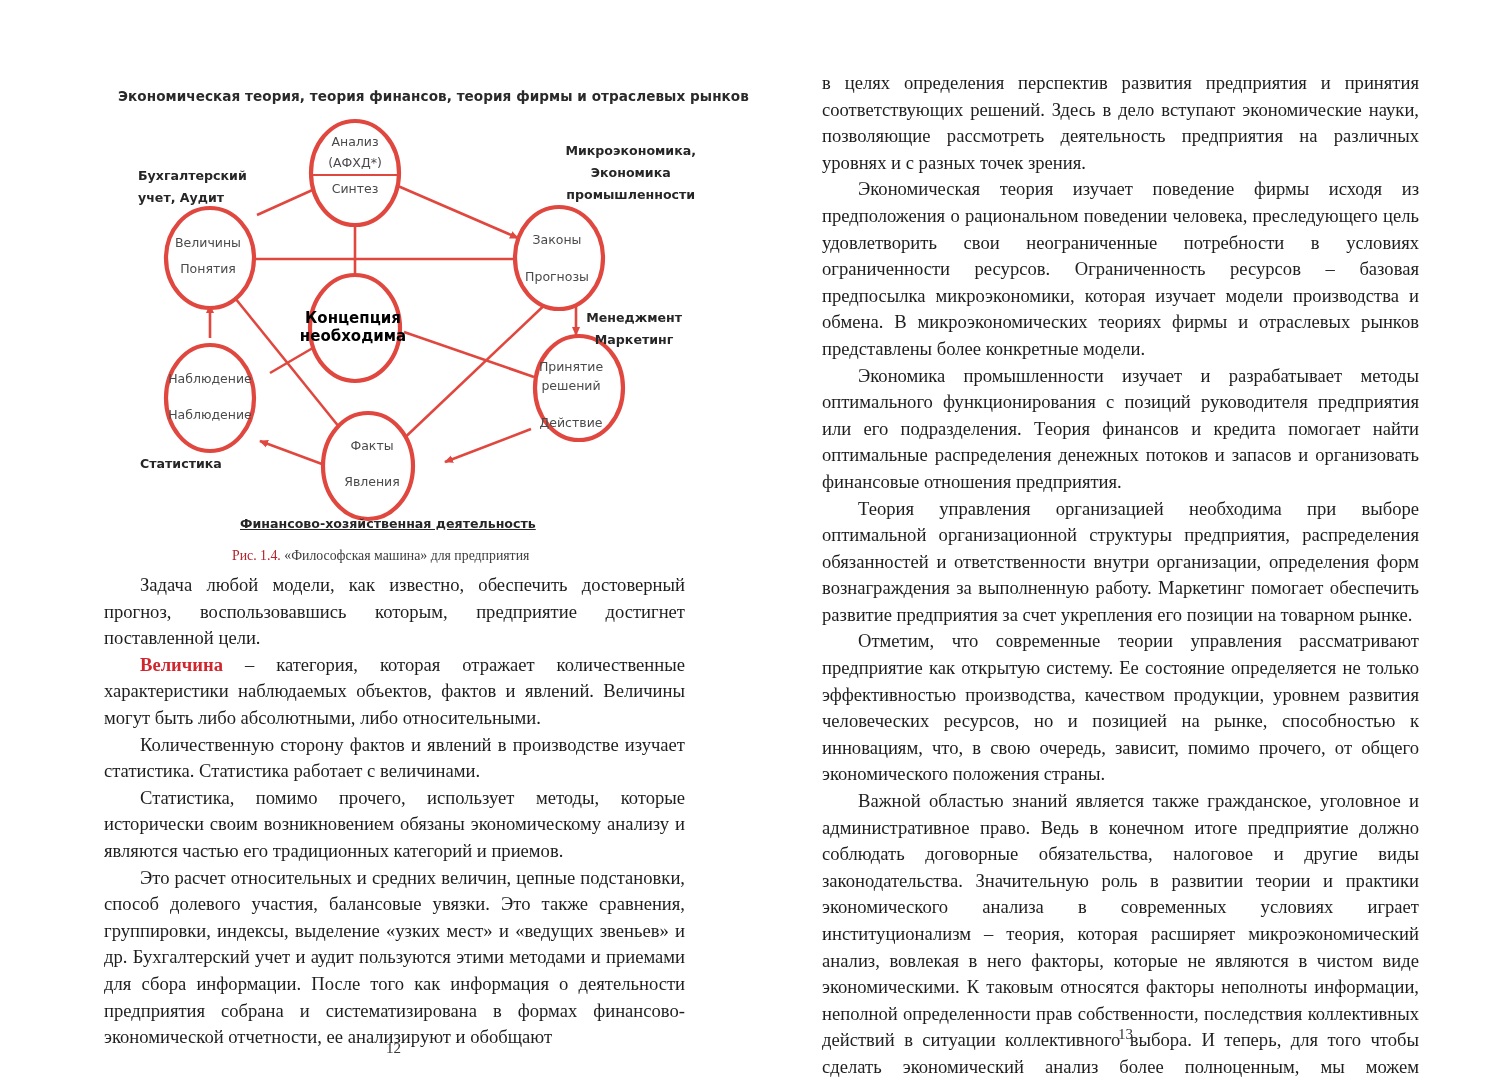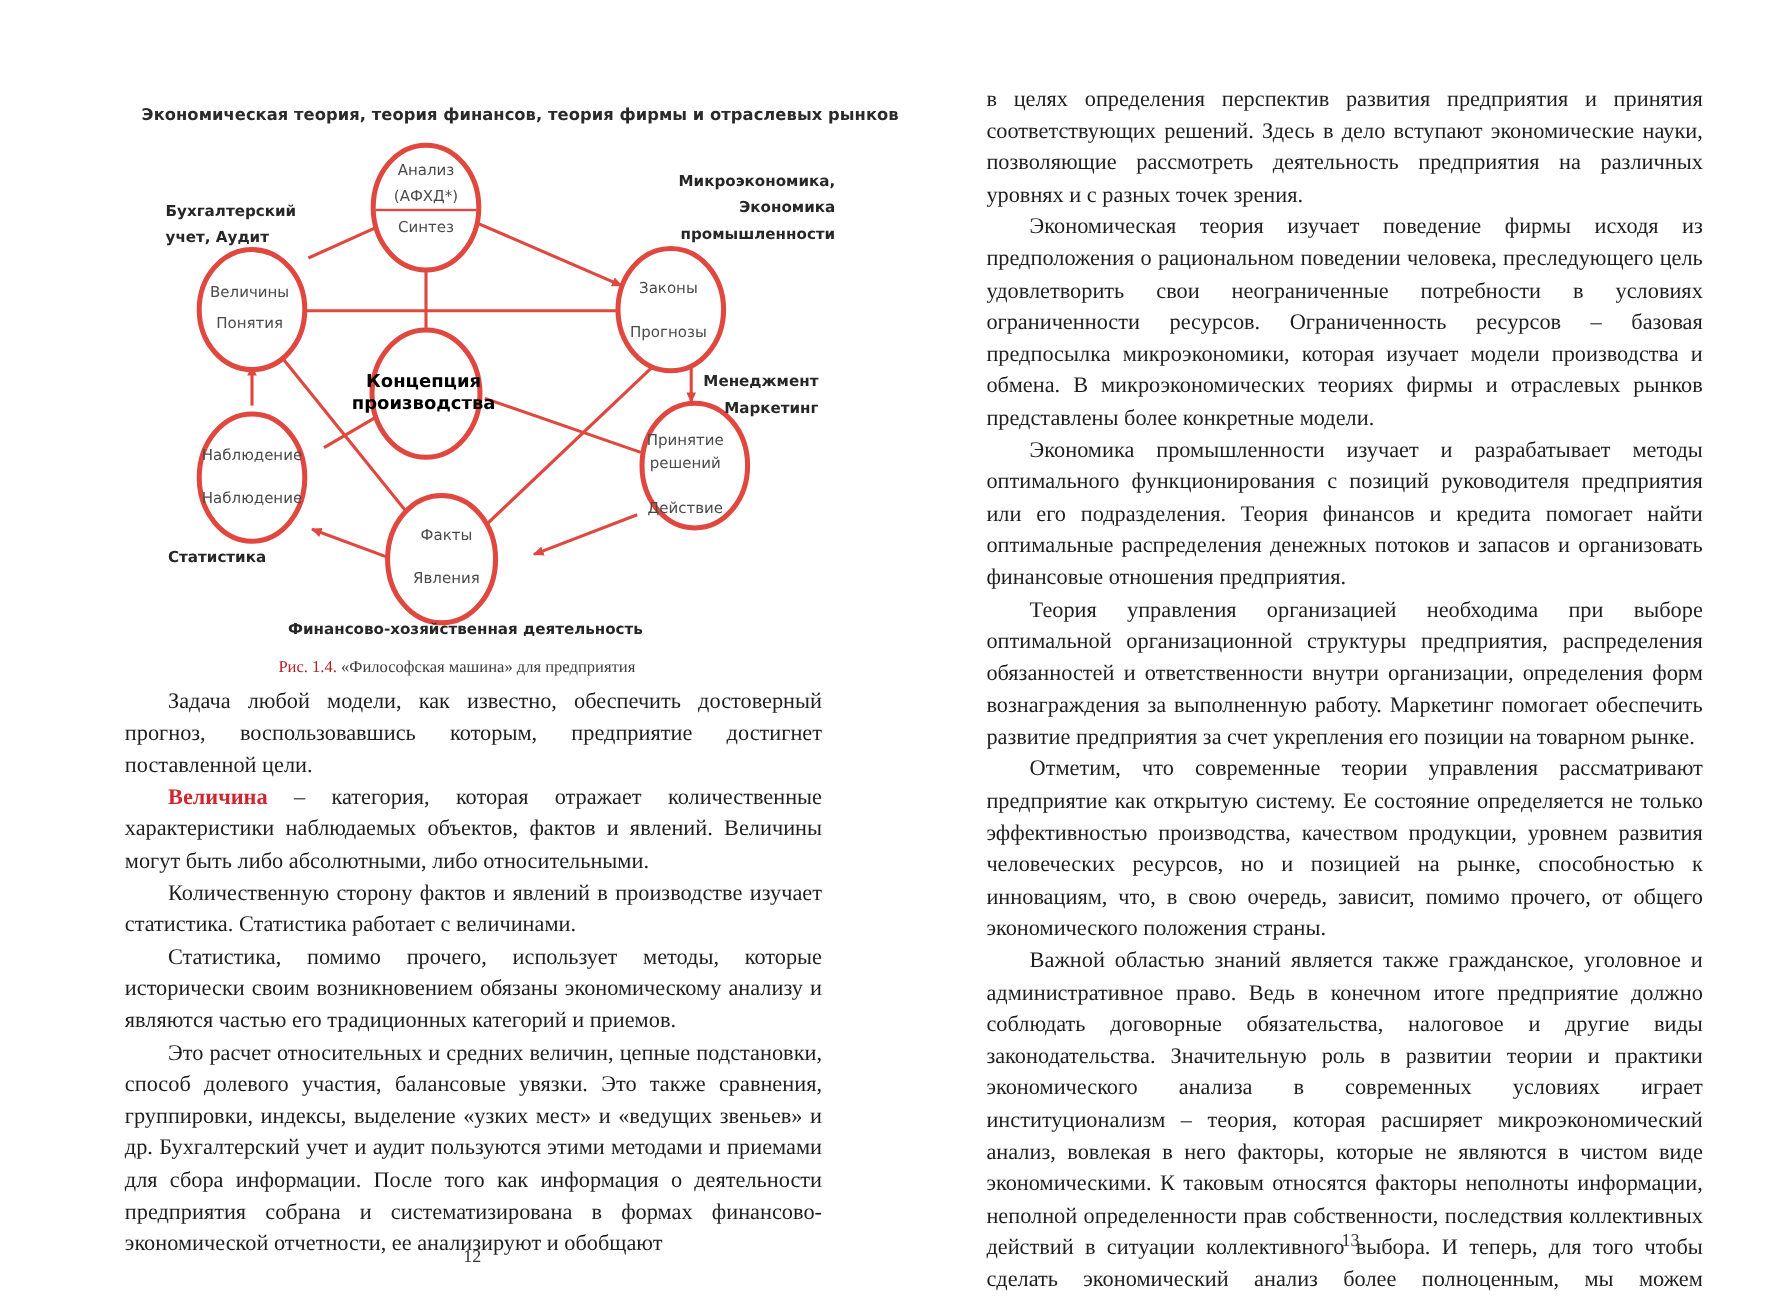--- a/index.html
+++ b/index.html
@@ -23,21 +23,21 @@
     font-family: "DejaVu Sans", sans-serif; font-size: 12.5px; color: #4a4a4a;
     white-space: nowrap; text-align: center; line-height: 1.1;
   }
   .node-text.bold { font-weight: bold; color: #000000; font-size: 15px; }
   .node-divider { position: absolute; height: 2px; background: #e0473f; }
 
   .side-label {
     position: absolute; font-family: "DejaVu Sans", sans-serif; font-weight: bold;
     font-size: 12.6px; color: #262626; line-height: 22px; white-space: nowrap;
   }
-  .side-label.right { text-align: right; }
+  .side-label.right { text-align: center; }
 
   .caption {
     position: absolute; left: 232px; top: 548px; white-space: nowrap;
     font-family: "Liberation Serif", serif; font-size: 13.8px; color: #3d3d3d;
   }
   .caption .fig-num { color: #b3222a; }
 
   .body-text {
     position: absolute; font-family: "Liberation Serif", serif; font-size: 18.6px;
     line-height: 26.6px; color: #1e1e1e; text-align: justify;
@@ -101,21 +101,21 @@
       <div class="node-divider" style="left:203px;top:69px;width:84px;"></div>
       <div class="node-text" style="left:245px;top:84px;">Синтез</div>
 
       <div class="node-text" style="left:98px;top:138px;">Величины</div>
       <div class="node-text" style="left:98px;top:164px;">Понятия</div>
 
       <div class="node-text" style="left:447px;top:135px;">Законы</div>
       <div class="node-text" style="left:447px;top:172px;">Прогнозы</div>
 
       <div class="node-text bold" style="left:243px;top:213px;">Концепция</div>
-      <div class="node-text bold" style="left:243px;top:231px;">производства</div>
+      <div class="node-text bold" style="left:243px;top:231px;">необходима</div>
 
       <div class="node-text" style="left:100px;top:274px;">Наблюдение</div>
       <div class="node-text" style="left:100px;top:310px;">Наблюдение</div>
 
       <div class="node-text" style="left:461px;top:262px;">Принятие</div>
       <div class="node-text" style="left:461px;top:281px;">решений</div>
       <div class="node-text" style="left:461px;top:318px;">Действие</div>
 
       <div class="node-text" style="left:262px;top:341px;">Факты</div>
       <div class="node-text" style="left:262px;top:377px;">Явления</div>
@@ -129,21 +129,21 @@
         <div>Экономика</div>
         <div>промышленности</div>
       </div>
       <div class="side-label right" style="right:28px;top:202px;">
         <div>Менеджмент</div>
         <div>Маркетинг</div>
       </div>
       <div class="side-label" style="left:30px;top:348px;">
         <div>Статистика</div>
       </div>
-      <div class="side-label" style="left:130px;top:408px;">
+      <div class="side-label" style="left:130px;top:408px;text-decoration:underline;">
         <div>Финансово-хозяйственная деятельность</div>
       </div>
     </div>
 
     <div class="caption">
       <span class="fig-num">Рис. 1.4.</span><span> «Философская машина» для предприятия</span>
     </div>
 
     <div class="body-text left-body">
       <p class="indent">Задача любой модели, как известно, обеспечить достоверный прогноз, воспользовавшись которым, предприятие достигнет поставленной цели.</p>

